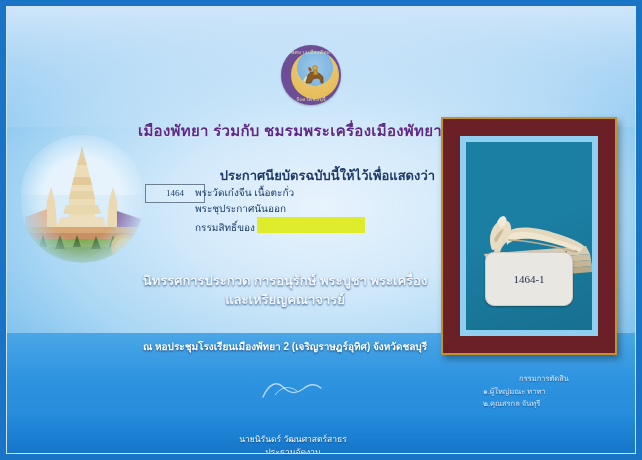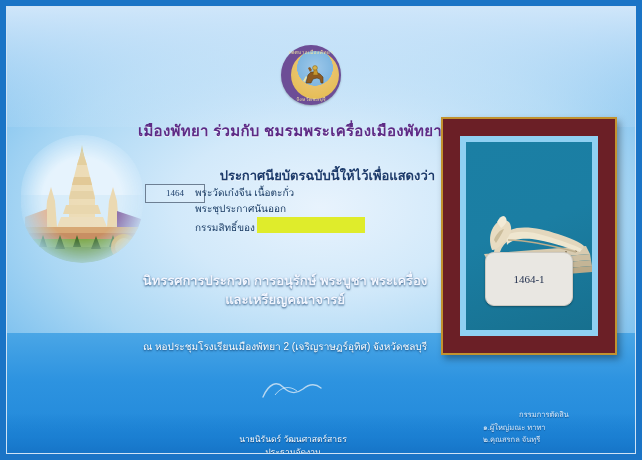--- a/index.html
+++ b/index.html
@@ -135,21 +135,21 @@
     line-height:19px;
   }
   #when{
     position:absolute;left:108px;top:312px;width:340px;text-align:center;
     font-size:11px;font-weight:bold;color:#ffffff;
     text-shadow:0 1px 2px rgba(10,55,105,.9);
     line-height:17px;
   }
   #venue{
     position:absolute;left:88px;top:332px;width:380px;text-align:center;
-    font-size:10px;font-weight:normal;color:#ffffff;
+    font-size:10px;font-weight:bold;color:#ffffff;
     text-shadow:0 1px 2px rgba(10,55,105,.9);
     white-space:nowrap;
   }
 
   #sign{
     position:absolute;left:198px;top:392px;width:176px;text-align:center;
     color:#ffffff;font-size:8.5px;line-height:13px;
     text-shadow:0 1px 1px rgba(10,55,105,.8);
     margin-top:34px;
   }
@@ -157,21 +157,21 @@
     position:absolute;left:198px;top:372px;width:176px;height:22px;
   }
 
   #judges{
     position:absolute;left:462px;top:366px;width:150px;
     color:#eaf4ff;font-size:7.5px;line-height:12px;
     text-shadow:0 1px 1px rgba(10,55,105,.75);
     text-align:center;
     opacity:.92;
   }
-  #judges .jtitle{margin-bottom:1px;margin-top:36px;}
+  #judges .jtitle{margin-bottom:1px;}
   #judges .jname{text-align:left;padding-left:14px;}
 </style>
 </head>
 <body>
 
 <div id="page">
   <div id="cert">
 
     <div id="topglow"></div>
     <div id="bottomband"></div>

